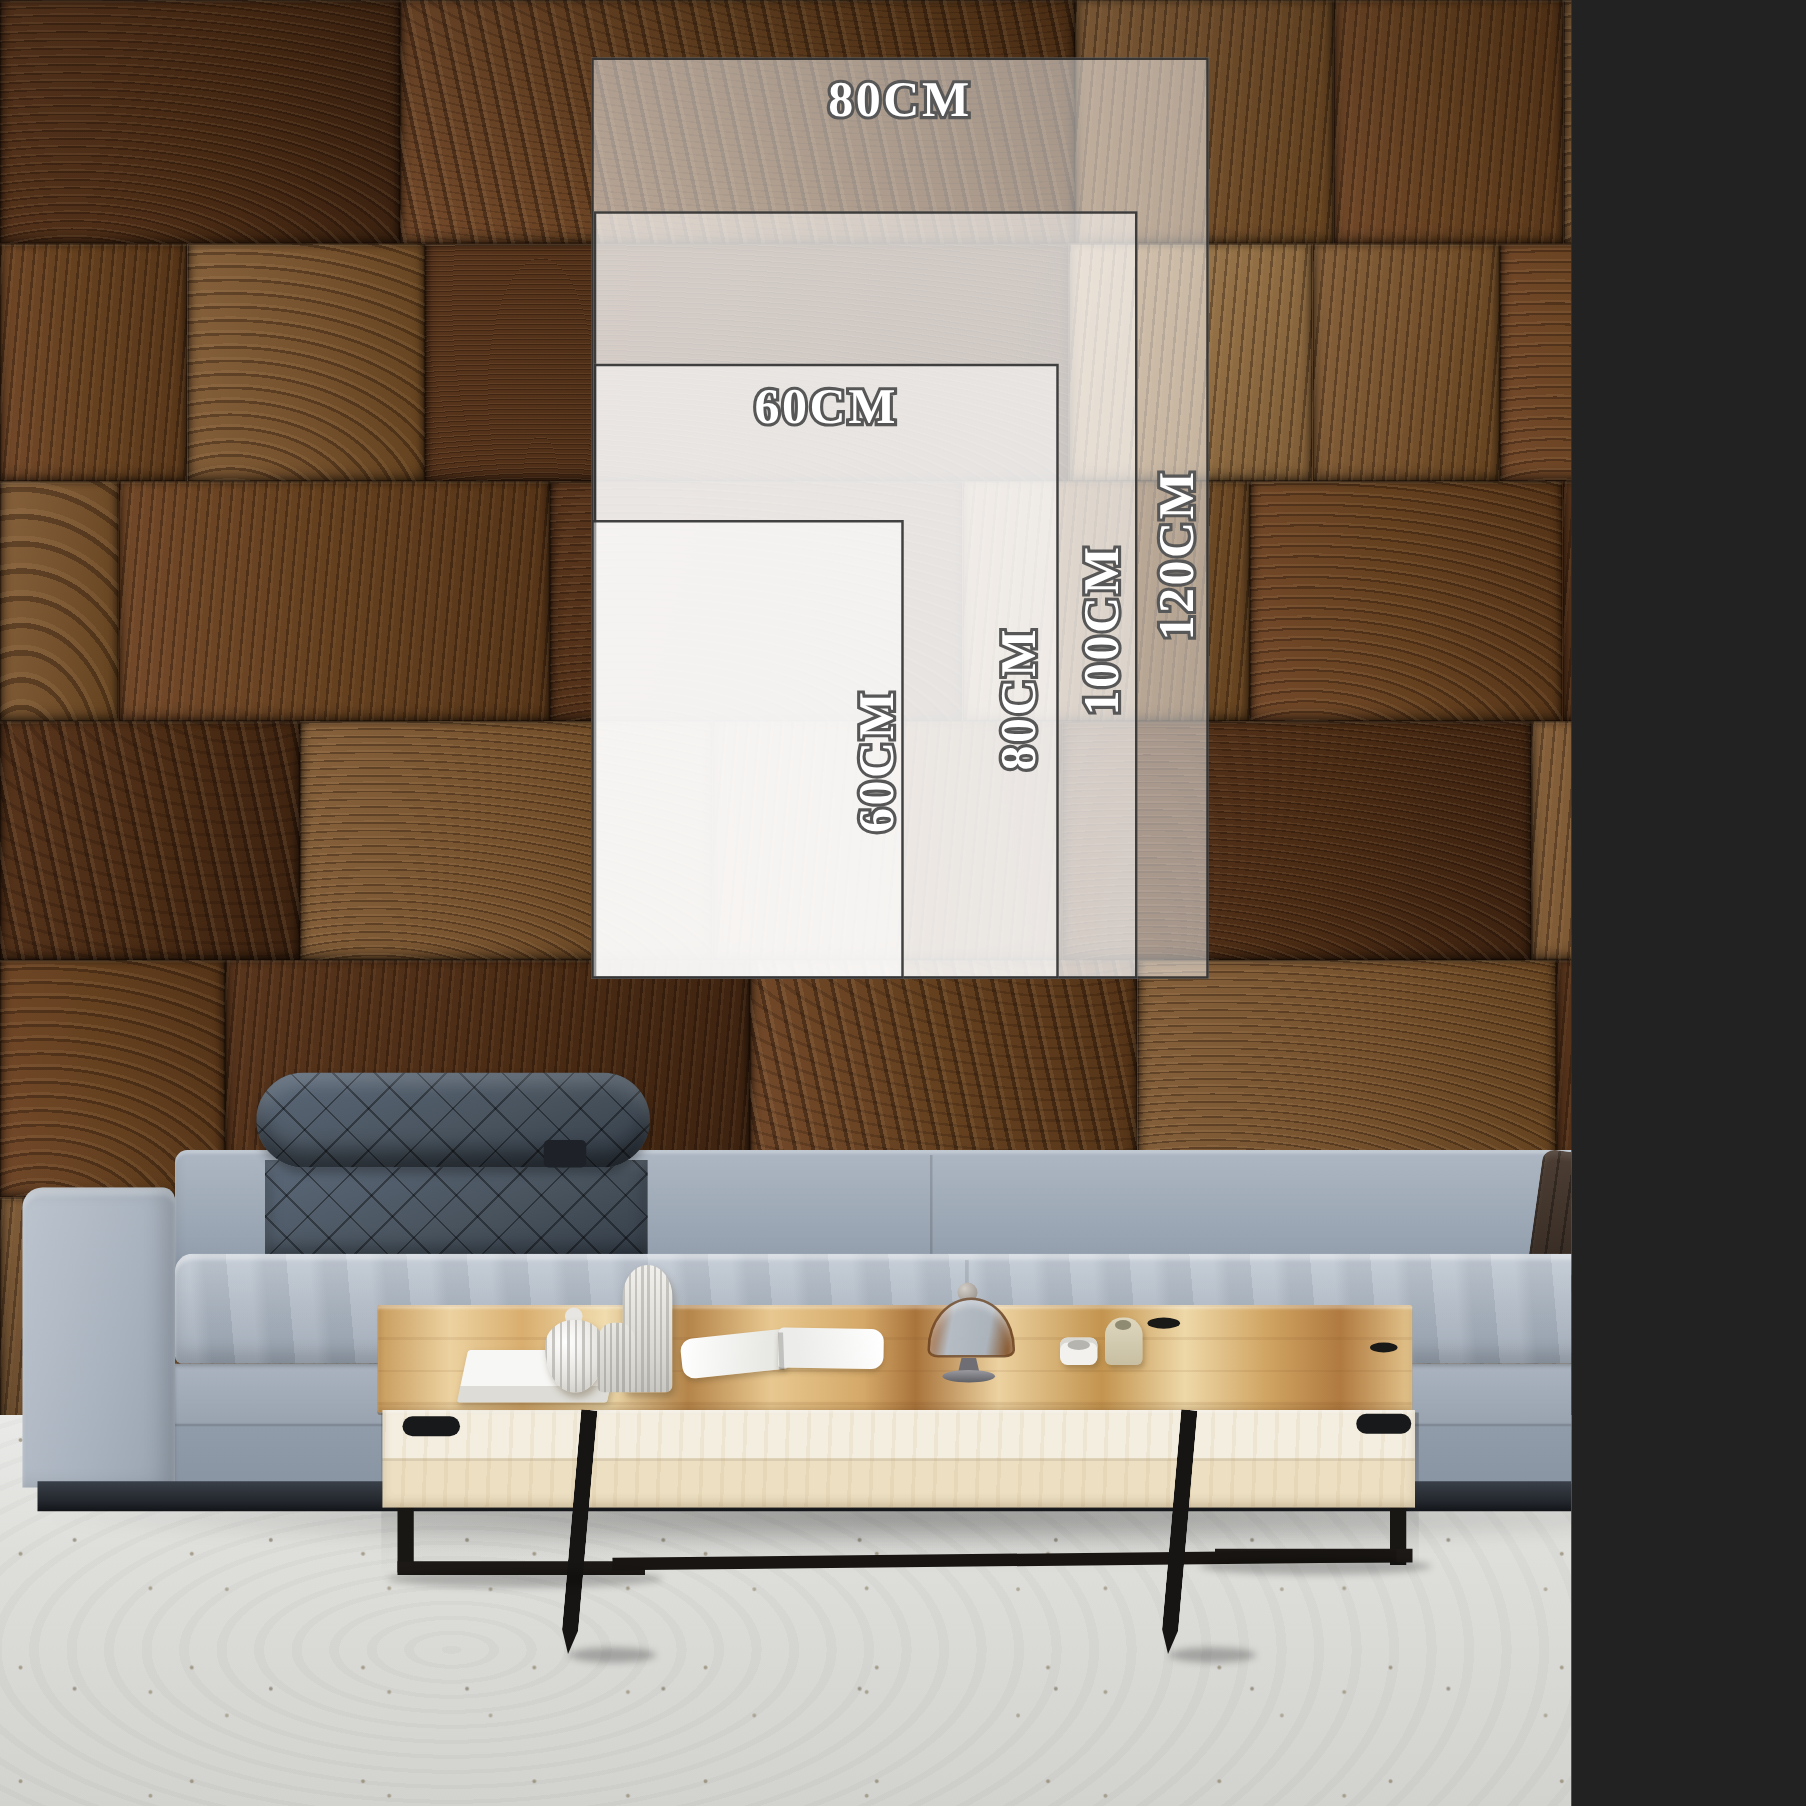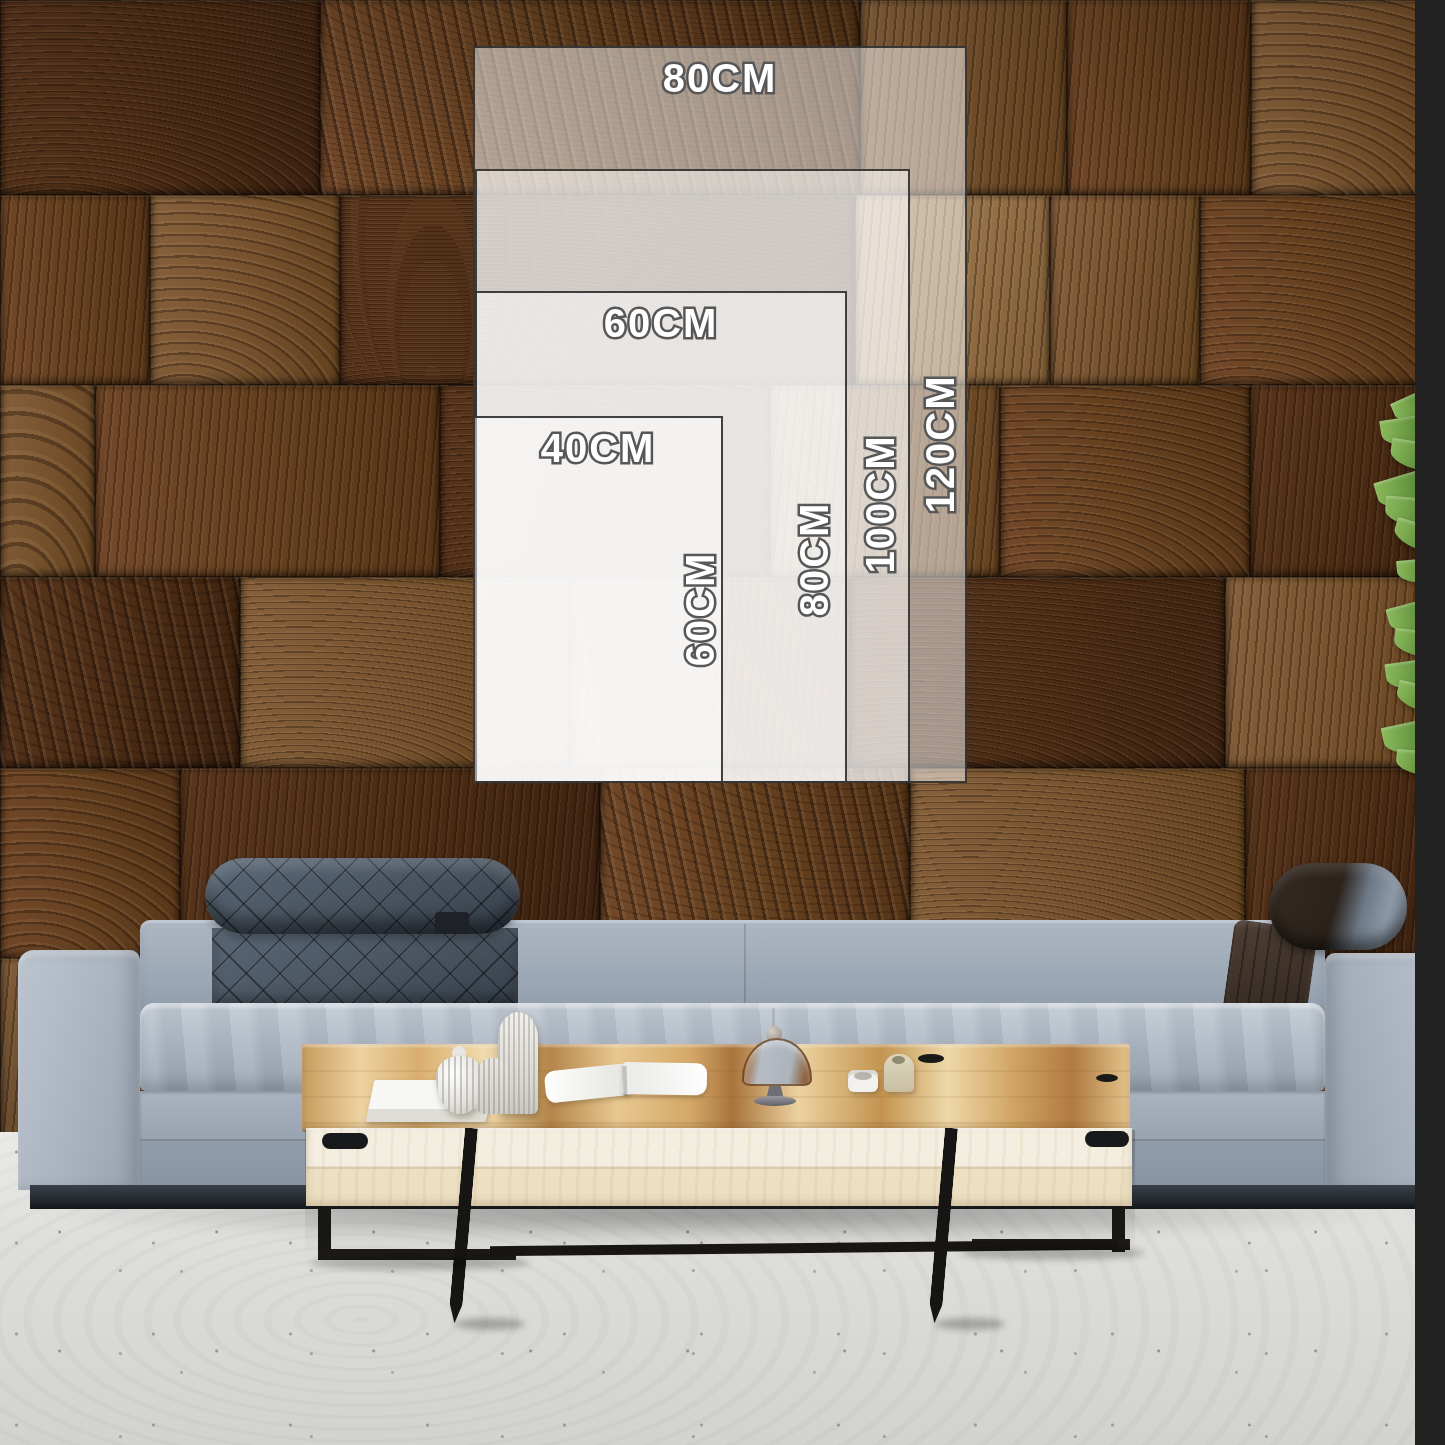--- a/index.html
+++ b/index.html
@@ -1,17 +1,17 @@
 <!DOCTYPE html>
 <html><head>
 <meta charset="utf-8">
 <style>
   html,body{margin:0;padding:0;background:#222;}
-  .scene{position:relative;width:1415px;height:1445px;overflow:hidden;
-         font-family:Liberation Sans, sans-serif;background:#5a3a22;}
+  .scene{position:relative;width:1257px;height:1445px;overflow:hidden;
+         font-family:Liberation Serif, serif;background:#5a3a22;}
   .scene *{box-sizing:border-box;}
 
   
   .wall{position:absolute;left:0;top:0;width:1445px;height:1132px;}
   .wrow{display:flex;width:1445px;}
   .tile{position:relative;height:100%;
         box-shadow:inset 0 2px 0 rgba(255,225,180,.10), inset 0 -4px 10px rgba(0,0,0,.45),
                    inset 2px 0 6px rgba(0,0,0,.35), inset -2px 0 6px rgba(0,0,0,.3),
                    inset 0 0 0 1px rgba(25,12,4,.45);}
   .s-a{background:linear-gradient(115deg,#a5845c,#8f6c42 60%,#7d5b35);}
@@ -147,21 +147,20 @@
         <span class="sizetxt">100CM</span>
       </div>
     </div>
     <div class="srect" style="left:475px;top:291px;width:372px;height:492px">
       <div class="hlabel sizetxt">60CM</div>
       <div class="vlabel" style="left:252px;top:244px">
         <span class="sizetxt">80CM</span>
       </div>
     </div>
     <div class="srect" style="left:473px;top:416px;width:250px;height:367px">
-      <div class="hlabel sizetxt">40CM</div>
       <div class="vlabel" style="left:140px;top:169px">
         <span class="sizetxt">60CM</span>
       </div>
     </div>
   </div>
 
   <div style="position:absolute;left:20px;top:1196px;width:1410px;height:44px;border-radius:50%;
               background:radial-gradient(ellipse at 50% 40%,rgba(0,0,0,.30),rgba(0,0,0,0) 70%);filter:blur(6px)"></div>
 
   <div>

